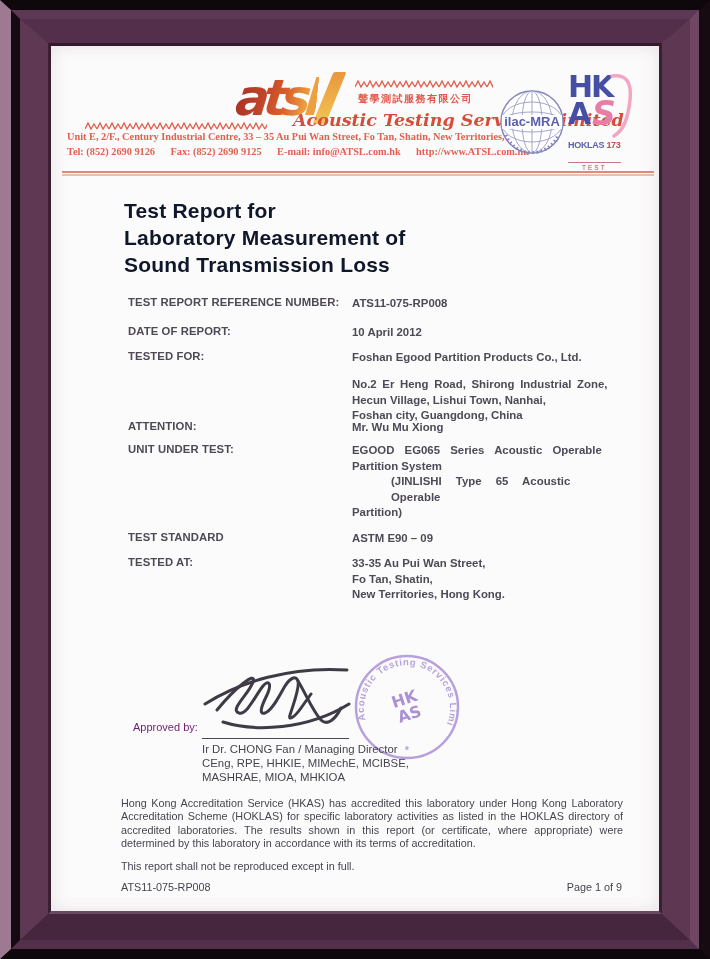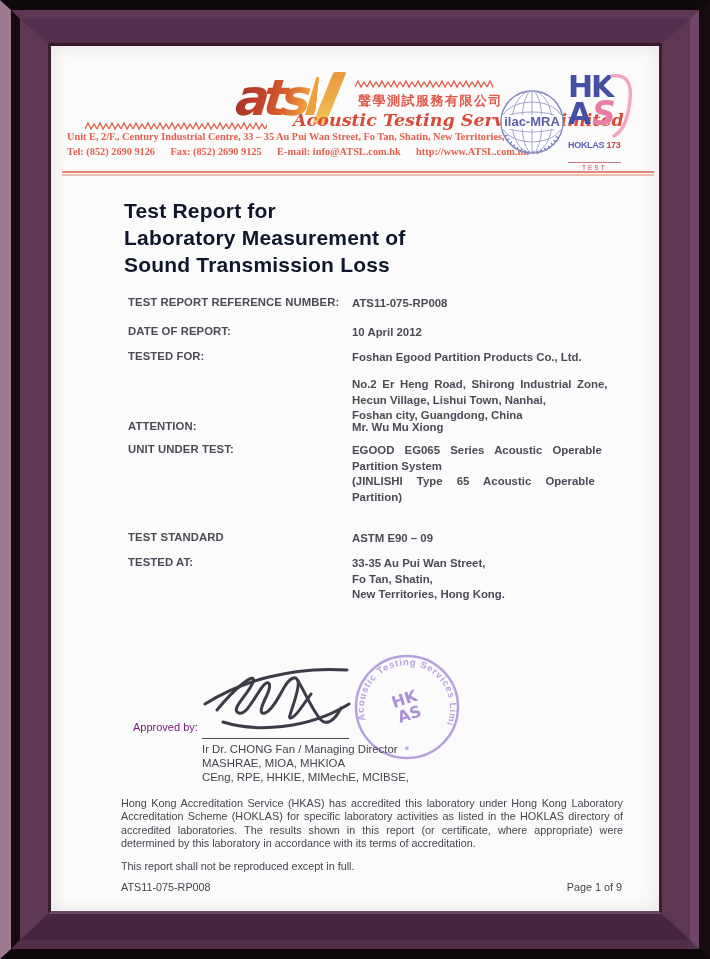--- a/index.html
+++ b/index.html
@@ -26,21 +26,21 @@
   .atsl-logo{position:absolute;left:185px;top:26px;height:58px;display:flex;align-items:flex-start;}
   .atsl-text{
     font-family:"DejaVu Sans", sans-serif;font-weight:bold;font-style:italic;
     font-size:50px;line-height:52px;letter-spacing:-6px;
     background:linear-gradient(100deg,#a93226 5%,#c2452a 35%,#d95f2b 60%,#eda03f 85%);
     -webkit-background-clip:text;background-clip:text;color:transparent;
     -webkit-text-fill-color:transparent;transform:skewX(-6deg);
   }
   .atsl-slash{width:13px;height:52px;margin-left:6px;transform:skewX(-22deg);
     background:linear-gradient(180deg,#e8973c,#f4c455);border-radius:2px;}
-  .company-cn{position:absolute;left:307px;top:46px;font-size:13px;font-weight:bold;
+  .company-cn{position:absolute;left:307px;top:46px;font-size:10px;font-weight:bold;
     letter-spacing:1.5px;color:#e05948;font-family:"DejaVu Sans", sans-serif;}
   .company-en{position:absolute;left:242px;top:64px;font-size:17.5px;font-weight:bold;font-style:italic;
     color:#d84b3a;font-family:"DejaVu Serif", serif;}
   .addr{position:absolute;left:16px;color:#e2604f;font-weight:bold;font-size:10.3px;
     font-family:"Liberation Serif", serif;white-space:pre;}
   .addr1{top:85px;}
   .addr2{top:100px;}
   .header-rule{position:absolute;left:11px;top:125px;width:592px;height:2px;background:#e08a76;
     box-shadow:0 3px 0 rgba(224,138,118,.55);}
 
@@ -63,21 +63,21 @@
     color:#0f172a;line-height:27px;letter-spacing:0.2px;}
 
   
   .detail-row{position:absolute;left:0;right:0;}
   .dlabel{position:absolute;left:77px;top:0;font-size:11.3px;font-weight:bold;color:#4d4a56;
     letter-spacing:0.1px;}
   .dvalue{position:absolute;left:301px;top:0;width:270px;font-size:11.4px;font-weight:bold;
     color:#4d4a56;line-height:15.5px;}
   .ws-slight{word-spacing:2.5px;}
   .ws-wide{word-spacing:7px;}
-  .ws-wider{word-spacing:11px;}
+  .ws-wider{word-spacing:11px;margin-left:39px;}
 
   
   .approved-label{position:absolute;left:82px;top:675px;font-size:11px;color:#701a75;}
   .signature{position:absolute;left:144px;top:612px;}
   .sig-line{position:absolute;left:151px;top:692px;width:147px;border-top:1.6px solid #4a4752;}
   .signatory-block{position:absolute;left:151px;top:696px;font-size:11.4px;color:#46434e;
     line-height:14px;}
   .stamp{position:absolute;left:301px;top:606px;opacity:0.85;}
 
   
@@ -235,22 +235,22 @@
     <g transform="rotate(-18 55 55)" fill="#9c7fd0" font-weight="bold" font-family="DejaVu Sans, sans-serif">
       <text x="55" y="52" text-anchor="middle" font-size="16">HK</text>
       <text x="55" y="68" text-anchor="middle" font-size="16">AS</text>
     </g>
   </svg>
 
   <div class="approved-label">Approved by:</div>
   <div class="sig-line"></div>
   <div class="signatory-block">
     <div>Ir Dr. CHONG Fan / Managing Director</div>
+    <div>CEng, RPE, HHKIE, MIMechE, MCIBSE,</div>
     <div>MASHRAE, MIOA, MHKIOA</div>
-    <div>CEng, RPE, HHKIE, MIMechE, MCIBSE,</div>
   </div>
 
   <div class="accreditation">Hong Kong Accreditation Service (HKAS) has accredited this laboratory under Hong Kong Laboratory Accreditation Scheme (HOKLAS) for specific laboratory activities as listed in the HOKLAS directory of accredited laboratories. The results shown in this report (or certificate, where appropriate) were determined by this laboratory in accordance with its terms of accreditation.</div>
   <div class="repro-note">This report shall not be reproduced except in full.</div>
   <div class="footer-ref">ATS11-075-RP008</div>
   <div class="footer-page">Page 1 of 9</div>
 
 </div>
 
 </body></html>

